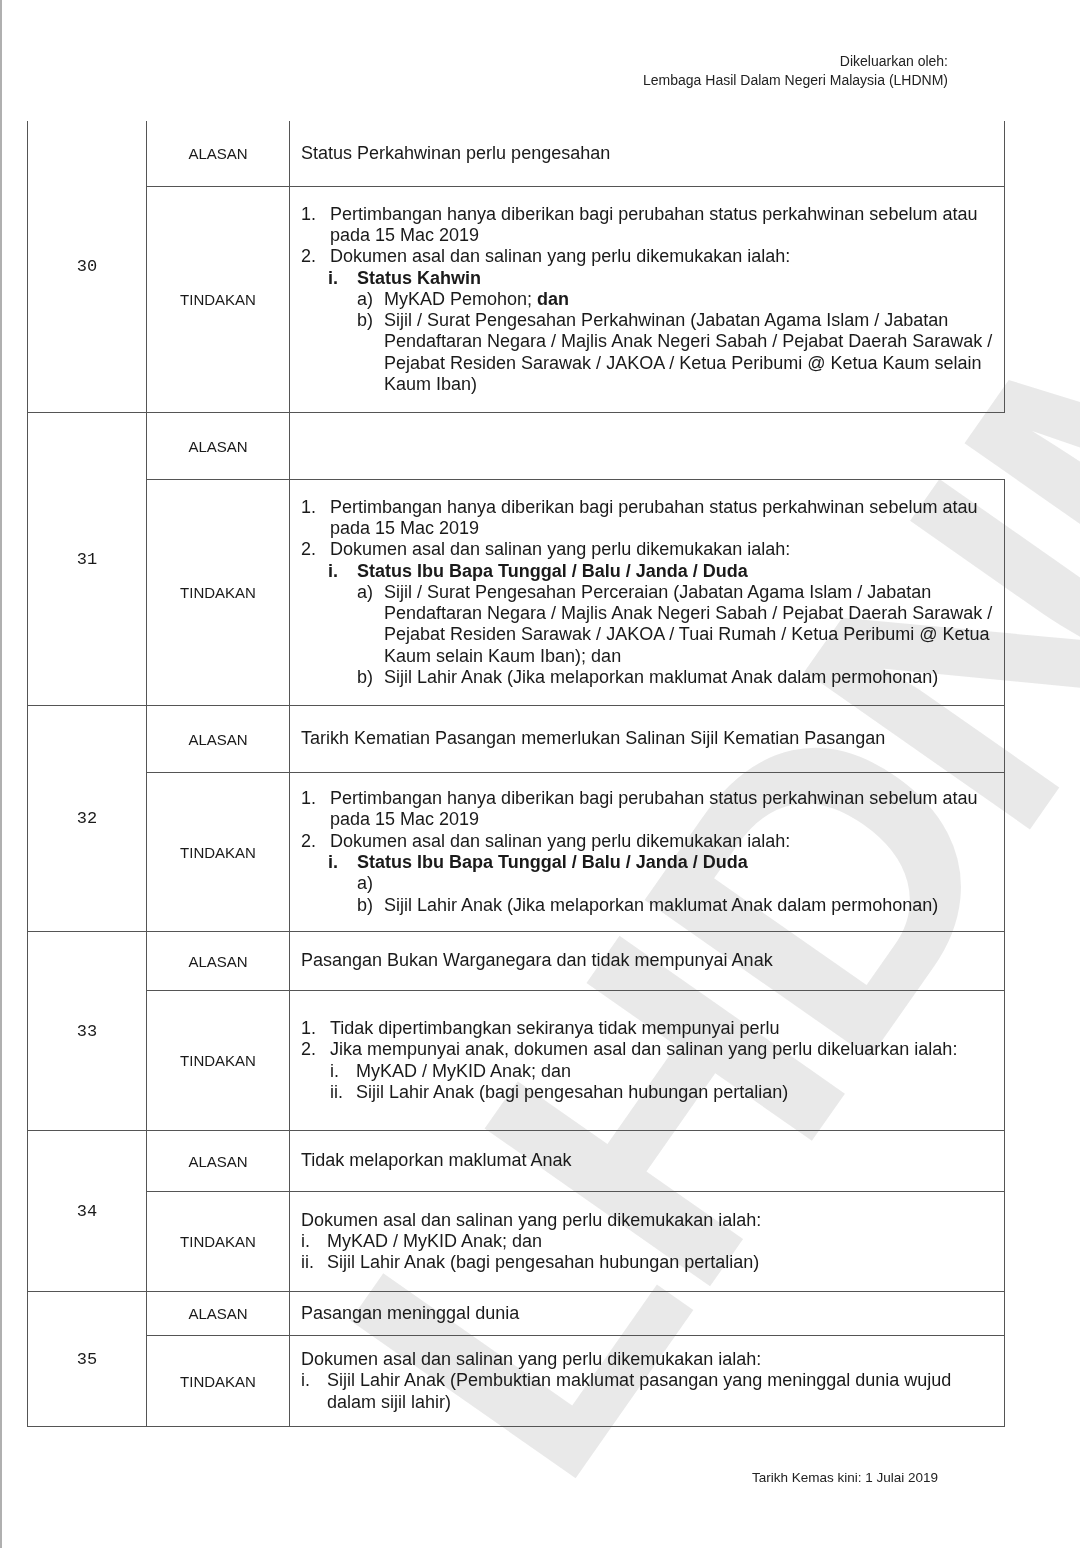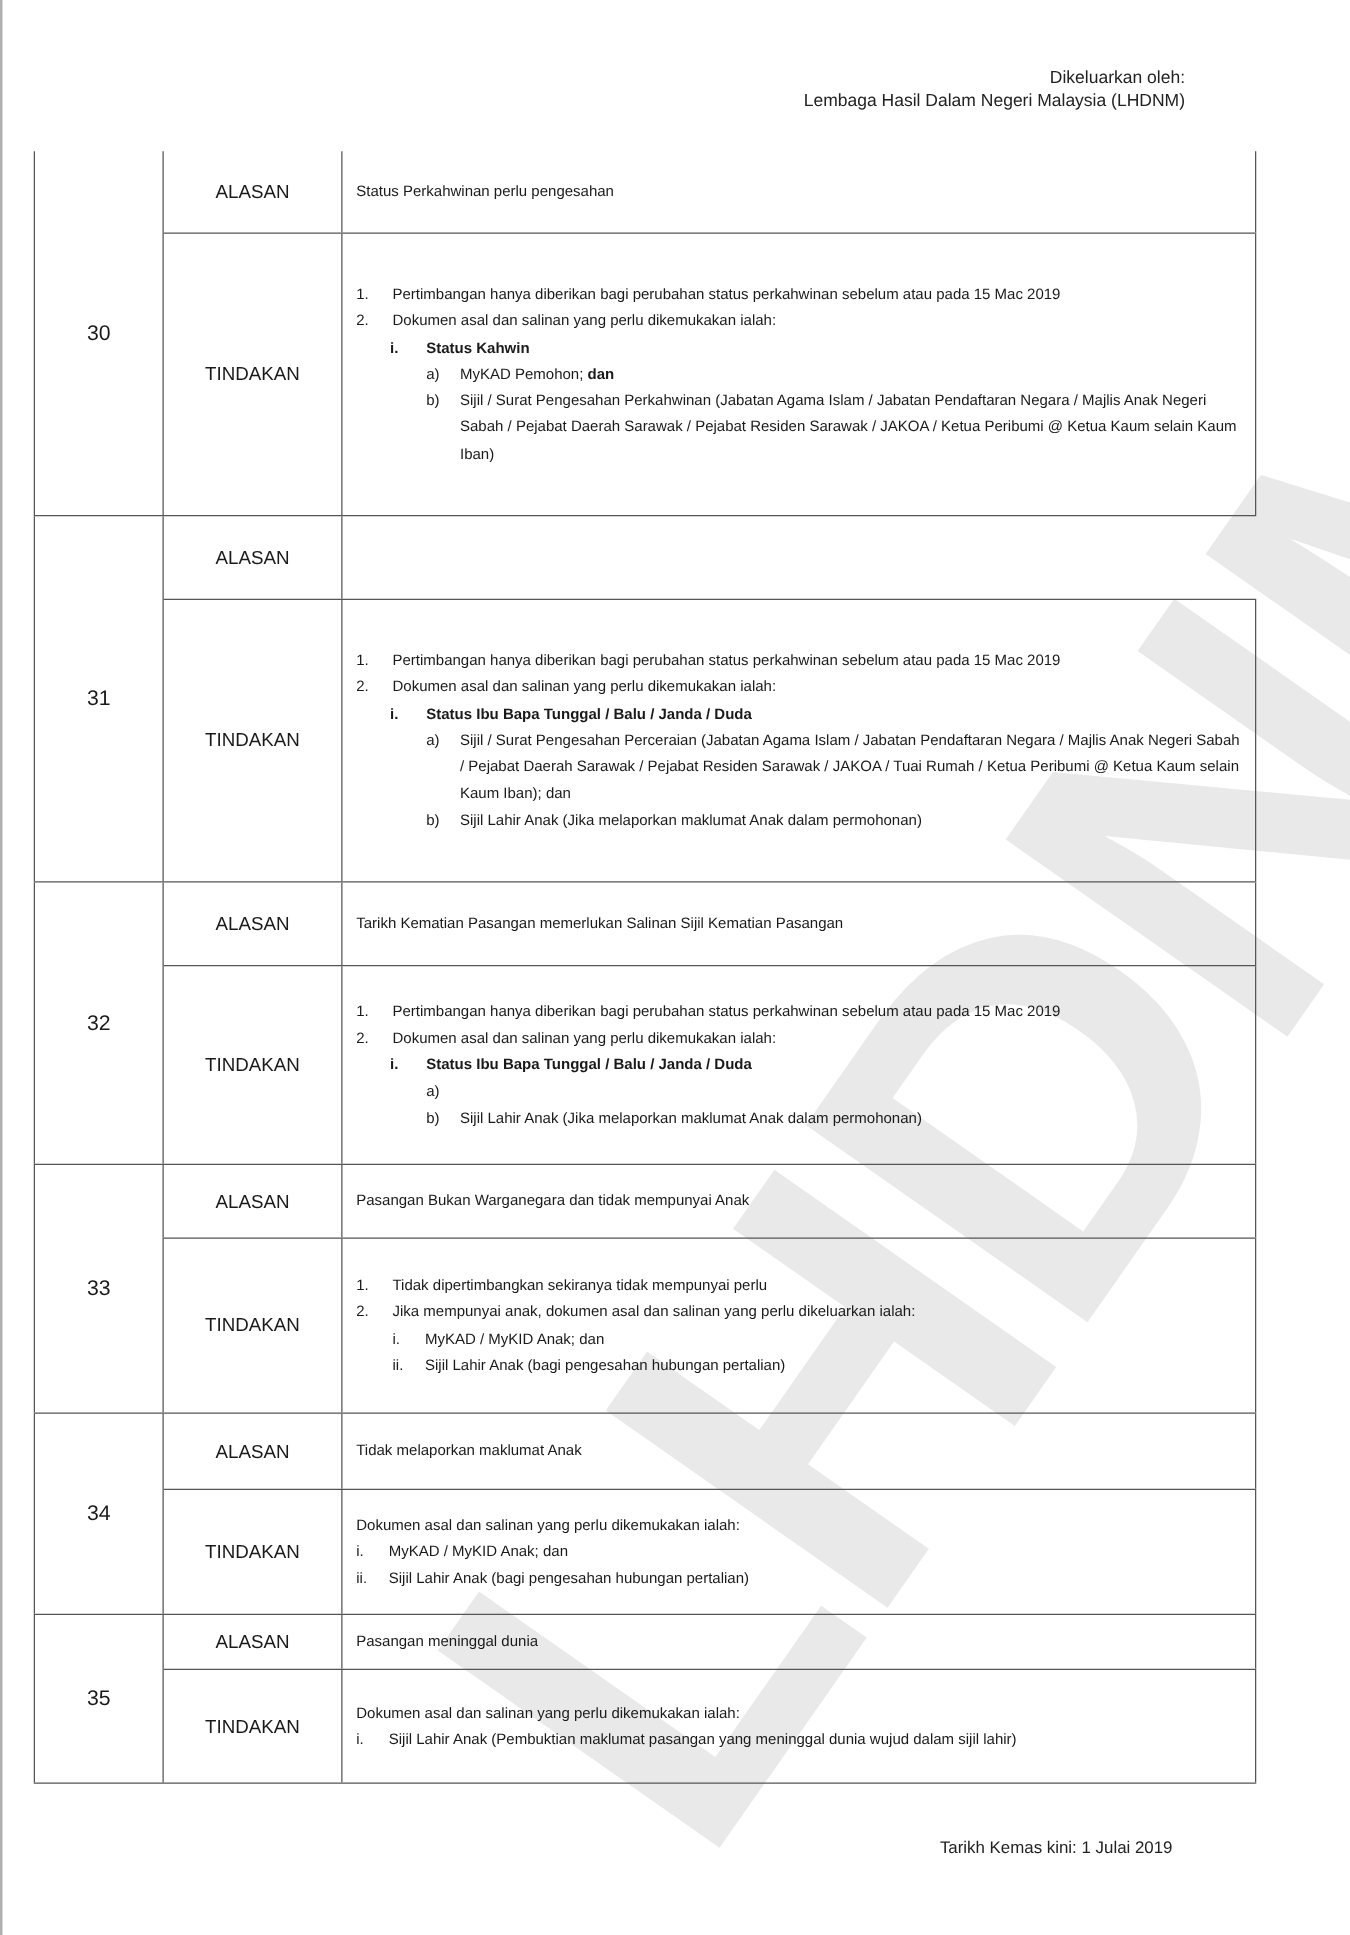--- a/index.html
+++ b/index.html
@@ -13,31 +13,31 @@
     .watermark {
       position: absolute; left: 150px; top: 620px; font-size: 400px; font-weight: bold; color: #e6e6e6;
       transform: rotate(-55deg); transform-origin: center; letter-spacing: -10px;
       pointer-events: none; z-index: 0; white-space: nowrap;
       -webkit-text-stroke: 0; opacity: 0.85;
     }
     .tbl { position: absolute; left: 27px; top: 121px; width: 978px; z-index: 1; }
     .row { position: relative; display: flex; border-bottom: 1.5px solid #555; }
     .row:first-child .num, .row:first-child .sub { border-top: none; }
     .num {
-      width: 104px; border-left: 1.5px solid #555; border-right: 1.5px solid #555;
-      display: flex; align-items: center; justify-content: center; font-size: 17px; box-sizing: border-box;
+      width: 120px; border-left: 1.5px solid #555; border-right: 1.5px solid #555;
+      display: flex; align-items: center; justify-content: center; font-size: 17px; box-sizing: border-box; font-family: Liberation Mono, monospace;
     }
     .subs { flex: 1; display: flex; flex-direction: column; }
     .sub { display: flex; border-bottom: 1.5px solid #555; }
     .sub:last-child { border-bottom: none; }
     .lbl {
       width: 143px; border-right: 1.5px solid #555; display: flex; align-items: center; justify-content: center;
       font-size: 15px; box-sizing: border-box;
     }
-    .txt { flex: 1; border-right: 1.5px solid #555; padding: 0 10px 0 11px; font-size: 12px; line-height: 21.3px; box-sizing: border-box; display: flex; flex-direction: column; justify-content: center; }
+    .txt { flex: 1; border-right: 1.5px solid #555; padding: 0 10px 0 11px; font-size: 18px; line-height: 21.3px; box-sizing: border-box; display: flex; flex-direction: column; justify-content: center; }
     .li { display: flex; }
     .li .mk { flex: 0 0 auto; }
     .lvl1 .mk { width: 29px; }
     .lvl2 { padding-left: 27px; font-weight: bold; }
     .lvl2 .mk { width: 29px; }
     .lvl3 { padding-left: 56px; }
     .lvl3 .mk { width: 27px; }
     .roman .mk { width: 26px; }
     .roman.indent { padding-left: 29px; }
     b { font-weight: bold; }

